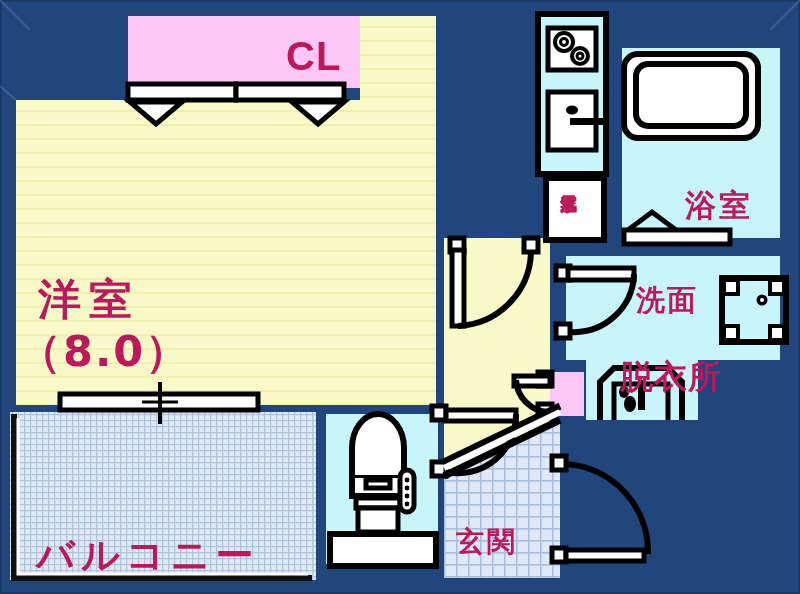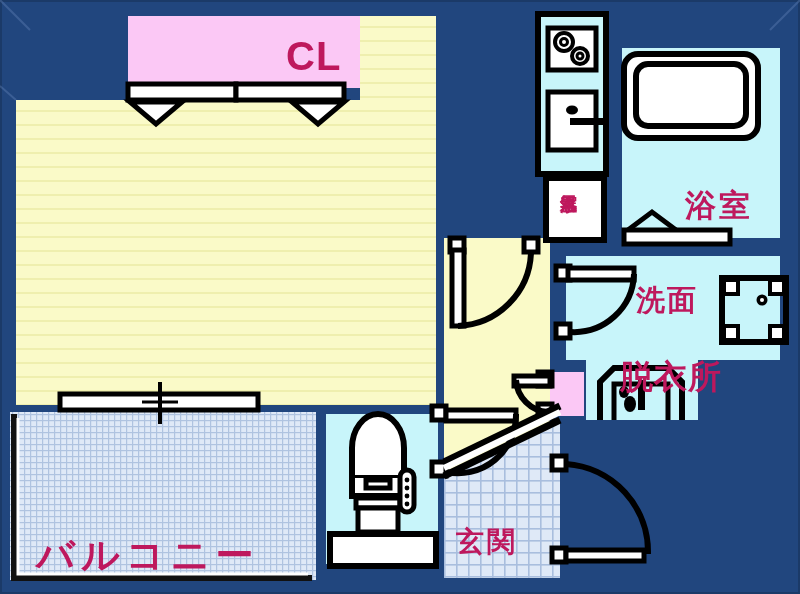--- a/index.html
+++ b/index.html
@@ -185,20 +185,22 @@
     <path d="M566,464 A88,88 0 0 1 648,554" fill="none" stroke="#000000" stroke-width="6"></path>
   </g>
 
   <g opacity="0.35">
     <path d="M0,0 L30,30" stroke="#6d8cc0" stroke-width="2"></path>
     <path d="M800,0 L770,30" stroke="#6d8cc0" stroke-width="2"></path>
     <path d="M16,100 L0,86" stroke="#6d8cc0" stroke-width="2"></path>
   </g>
 </svg>
 
+<div class="lbl jp" style="left:38px;top:278px;font-size:43px;letter-spacing:8px;">洋室</div>
+<div class="lbl jp" style="left:18px;top:330px;font-size:43px;letter-spacing:2px;">（8.0）</div>
 
 <div class="lbl" style="left:286px;top:36px;font-size:40px;letter-spacing:1px;">CL</div>
 
 <div class="lbl jp" style="left:666px;top:190px;font-size:31px;letter-spacing:3px;margin-left:19px;">浴室</div>
 
 <div class="lbl jp" style="left:636px;top:286px;font-size:29px;letter-spacing:2px;">洗面</div>
 <div class="lbl jp" style="left:620px;top:312px;font-size:33px;letter-spacing:1px;margin-top:48px;">脱衣所</div>
 
 <div class="lbl jp" style="left:36px;top:524px;font-size:38px;letter-spacing:6px;margin-top:12px;">バルコニー</div>
 

